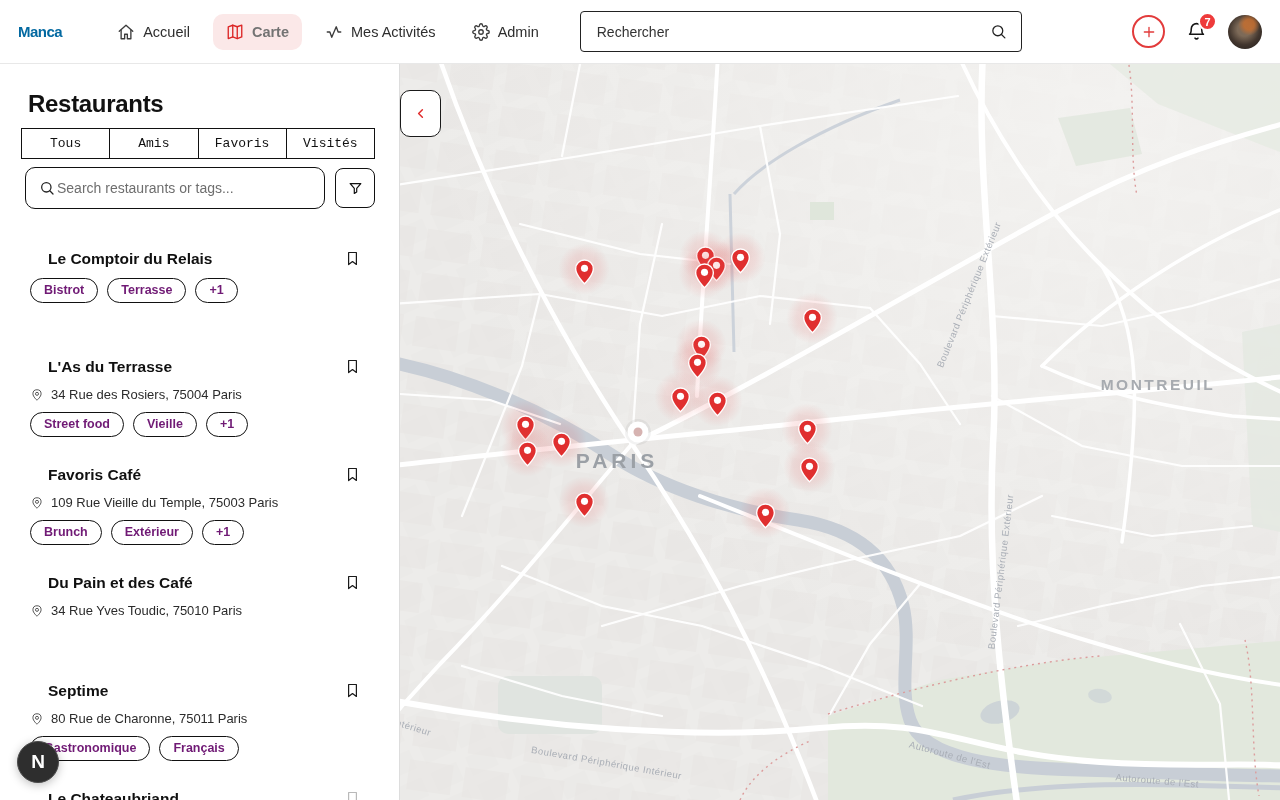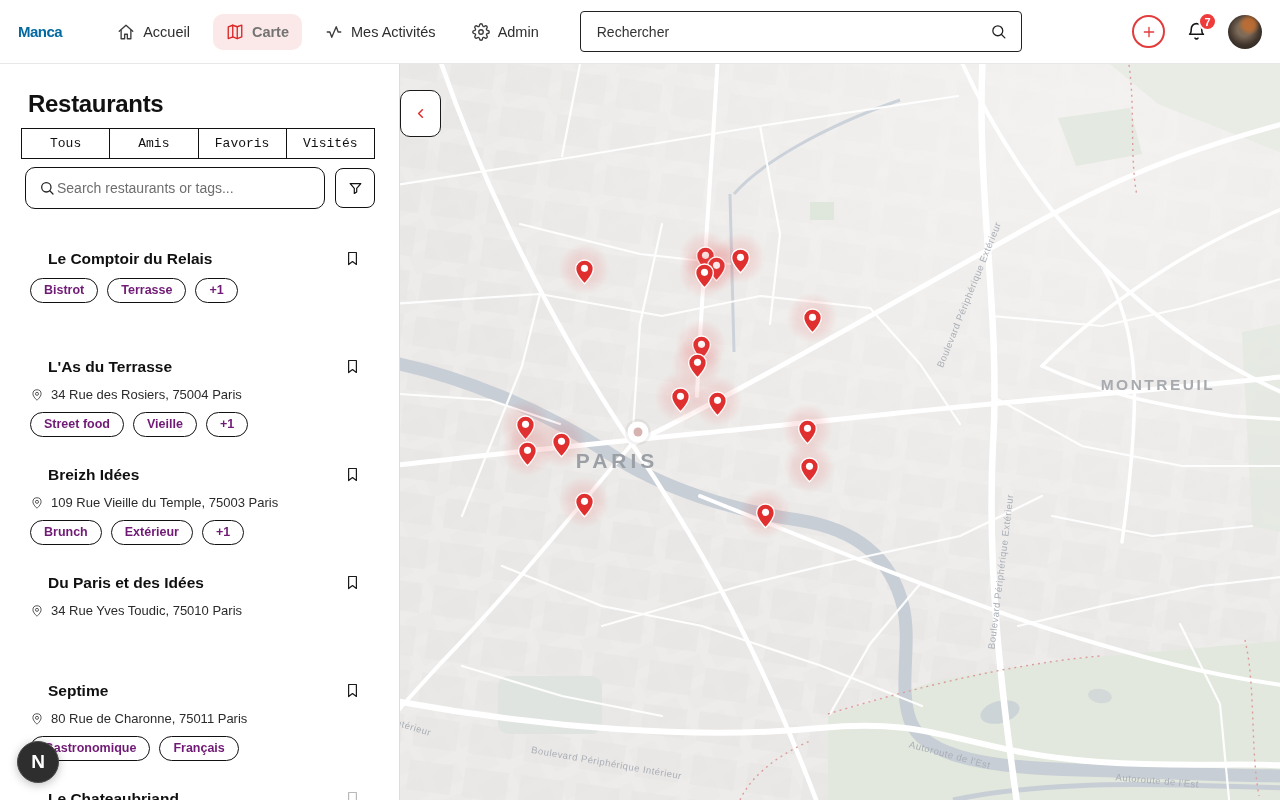--- a/index.html
+++ b/index.html
@@ -241,21 +241,21 @@
     </div>
     <div class="tag-row">
             <span class="tag">Street food</span>
             <span class="tag">Vieille</span>
             <span class="tag">+1</span>
           </div>
   </div>
 
   <div class="restaurant">
     <div class="r-head">
-      <span class="r-name">Breizh Idées</span>
+      <span class="r-name">Favoris Café</span>
       <button class="bookmark">
         <svg viewBox="0 0 24 24">
                 <path d="M6.5 3.5h11v17l-5.5-4.2L6.5 20.5v-17z"></path>
               </svg>
       </button>
     </div>
     <div class="r-addr">
       <svg viewBox="0 0 24 24">
               <path d="M12 21s-7-6.1-7-11a7 7 0 0 1 14 0c0 4.9-7 11-7 11z"></path>
               <circle cx="12" cy="10" r="2.6"></circle>
@@ -264,21 +264,21 @@
     </div>
     <div class="tag-row">
             <span class="tag">Brunch</span>
             <span class="tag">Extérieur</span>
             <span class="tag">+1</span>
           </div>
   </div>
 
   <div class="restaurant">
     <div class="r-head">
-      <span class="r-name">Du Paris et des Idées</span>
+      <span class="r-name">Du Pain et des Café</span>
       <button class="bookmark">
         <svg viewBox="0 0 24 24">
                 <path d="M6.5 3.5h11v17l-5.5-4.2L6.5 20.5v-17z"></path>
               </svg>
       </button>
     </div>
     <div class="r-addr">
       <svg viewBox="0 0 24 24">
               <path d="M12 21s-7-6.1-7-11a7 7 0 0 1 14 0c0 4.9-7 11-7 11z"></path>
               <circle cx="12" cy="10" r="2.6"></circle>

